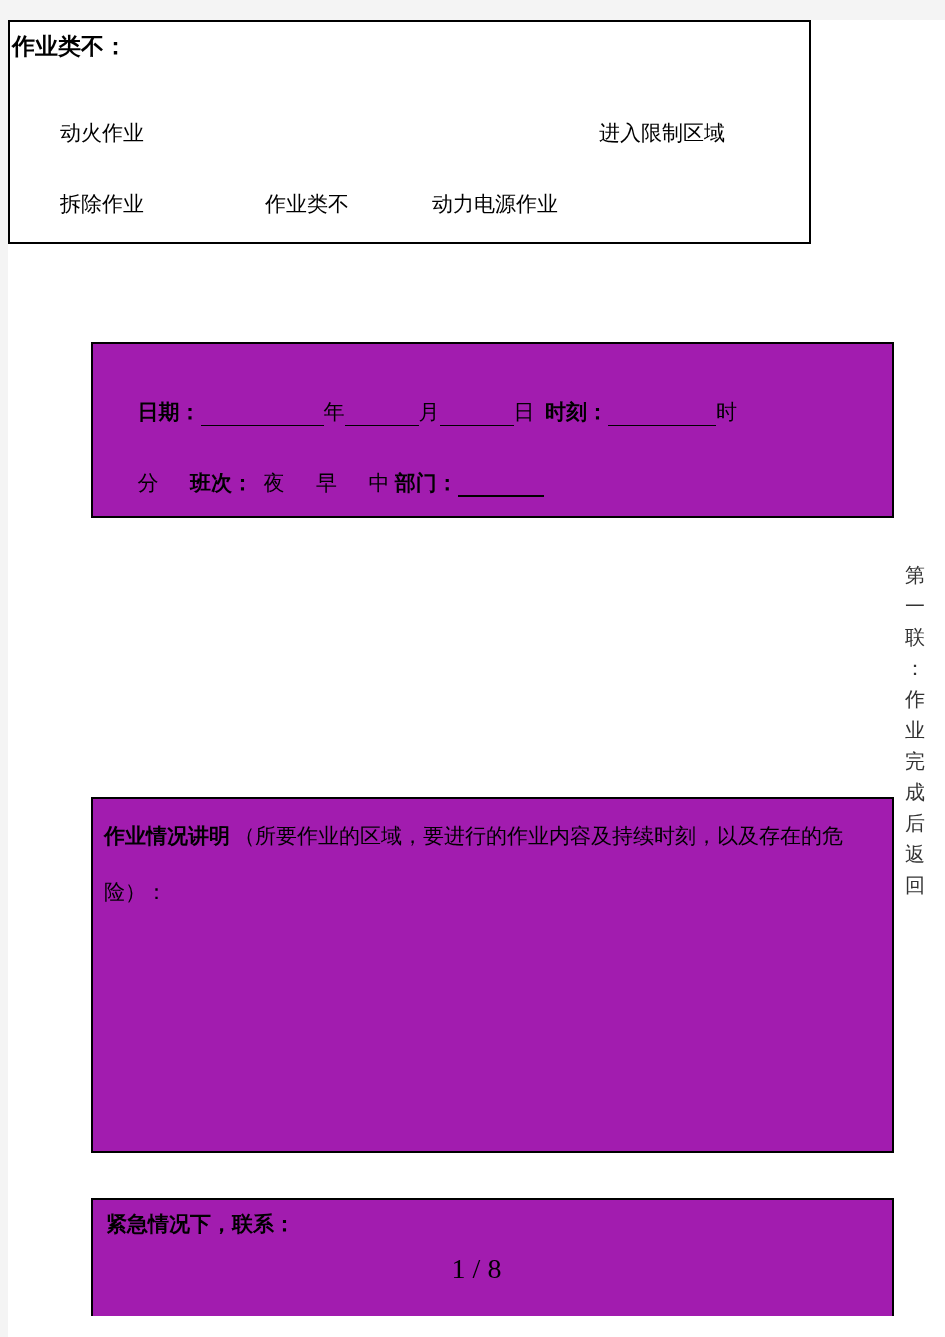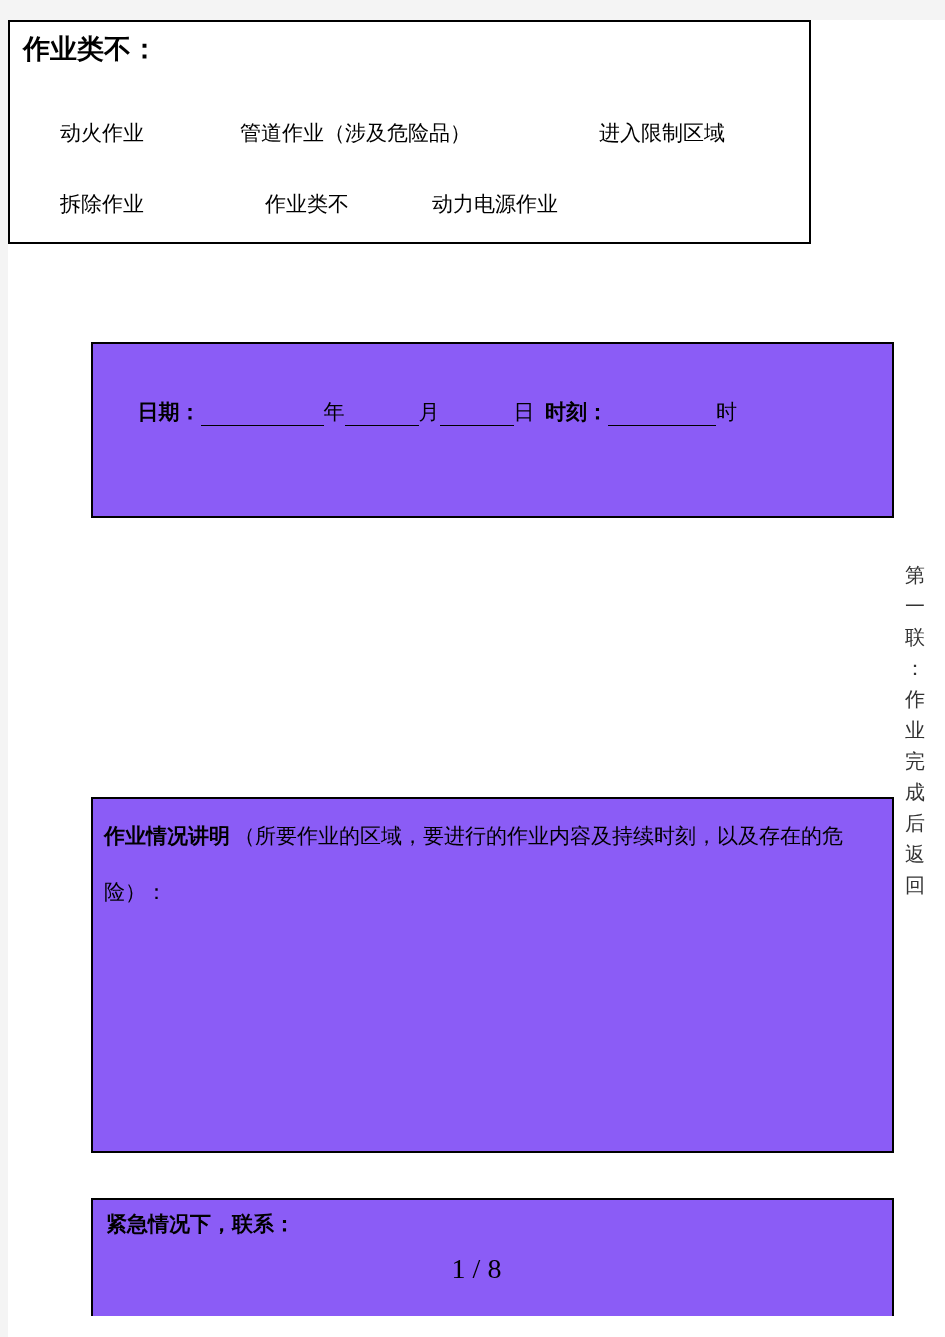--- a/index.html
+++ b/index.html
@@ -49,21 +49,21 @@
     letter-spacing: 6px;
     line-height: 40px;
     white-space: pre;
   }
 
   
   .box {
     position: absolute;
     border: 2px solid #000;
     box-sizing: border-box;
-    background: #8b5cf6;
+    background: #a21caf;
   }
 
   
   .hei {   
     font-family: "Liberation Sans", "DejaVu Sans", sans-serif;
     font-weight: bold;
   }
   .fang {  
     font-family: "Liberation Serif", "DejaVu Serif", serif;
   }
@@ -117,23 +117,23 @@
     border: 2px solid #000;
     box-sizing: border-box;
     background: #fff;
   }
   #wt-row-head { top: 0px;   height: 77px; border-bottom: none; }
   #wt-row-1    { top: 77px;  height: 72px; border-bottom: none; border-top: none; }
   #wt-row-2    { top: 149px; height: 75px; border-top: none; }
 
   #worktype-title {
     position: absolute;
-    left: 13px;
+    left: 2px;
     top: 9px;
-    font-size: 27px;
+    font-size: 23px;
     white-space: pre;
   }
   .wt-item {
     position: absolute;
     font-size: 21px;
     white-space: pre;
     line-height: 26px;
   }
   #wt-r1-a { left: 50px;  top: 23px; }
   #wt-r1-b { left: 230px; top: 23px; }
@@ -213,32 +213,34 @@
     <div class="title-cn">安全作业许可证</div>
     <div class="title-en">Safe  Work  Permit</div>
   </div>
 
   <div class="box" id="date-box">
 
     <div id="date-line">
       <span class="hei">日期：</span><span class="blank-u u-long"></span><span class="fang">年</span><span class="blank-u u-mid"></span><span class="fang">月</span><span class="blank-u u-mid"></span><span class="fang">日</span>  <span class="hei">时刻：</span><span class="blank-u u-time"></span><span class="fang">时</span>
     </div>
 
+    <div id="shift-line">
+      <span class="fang">分</span>      <span class="hei">班次：</span>  <span class="fang">夜</span>      <span class="fang">早</span>      <span class="fang">中</span> <span class="hei">部门：</span><span class="blank-u u-dept"></span>
+    </div>
 
   </div>
 
   <div id="worktype-box">
 
     <div class="wt-row" id="wt-row-head">
       <div id="worktype-title" class="hei">作业类不：</div>
     </div>
 
     <div class="wt-row" id="wt-row-1">
       <div class="wt-item fang" id="wt-r1-a">动火作业</div>
-      <div class="wt-item fang" id="wt-r1-b">管道作业（涉及危险品）</div>
       <div class="wt-item fang" id="wt-r1-c">进入限制区域</div>
     </div>
 
     <div class="wt-row" id="wt-row-2">
       <div class="wt-item fang" id="wt-r2-a">拆除作业</div>
       <div class="wt-item fang" id="wt-r2-b">作业类不</div>
       <div class="wt-item fang" id="wt-r2-c">动力电源作业</div>
     </div>
 
   </div>

